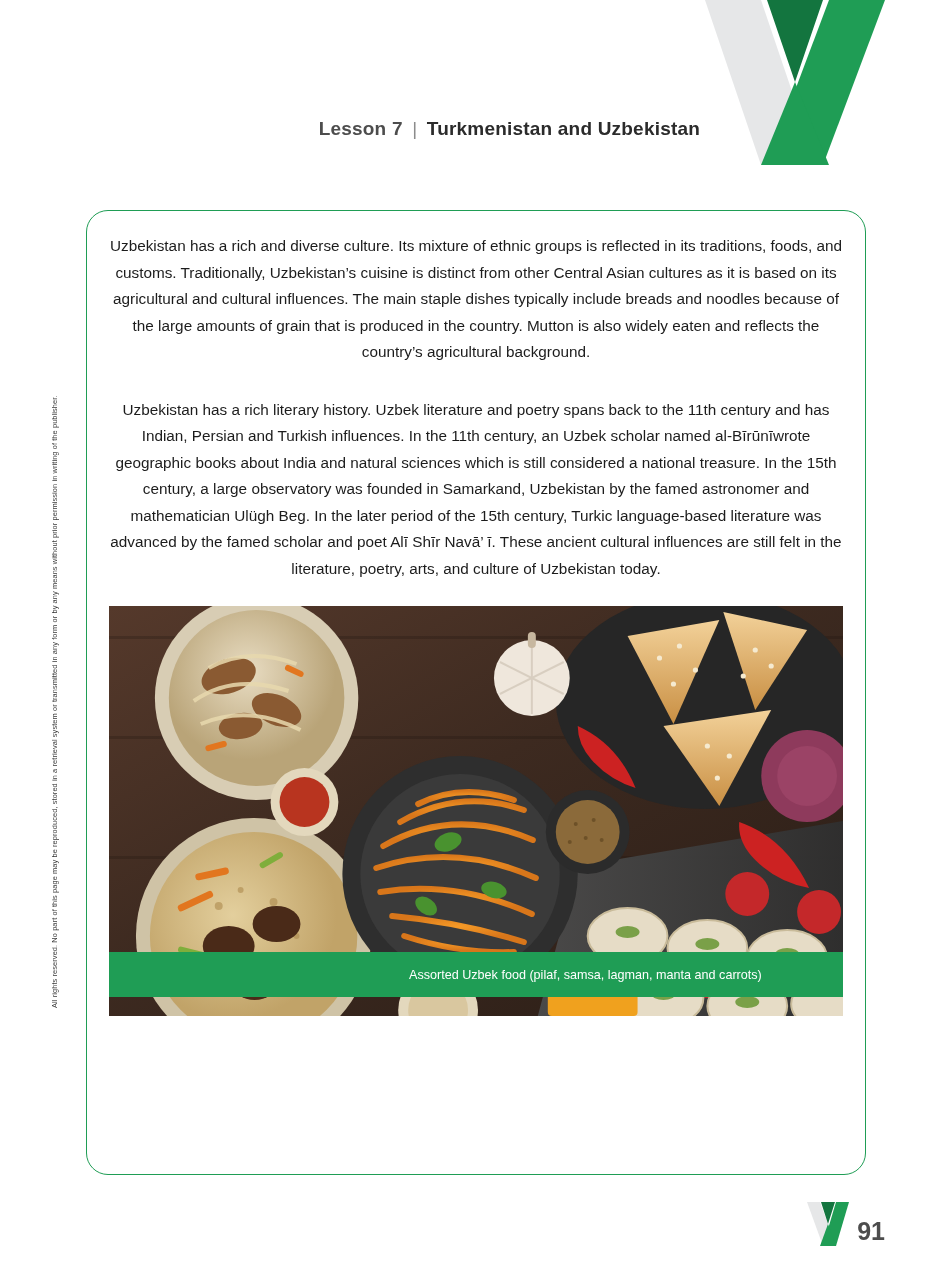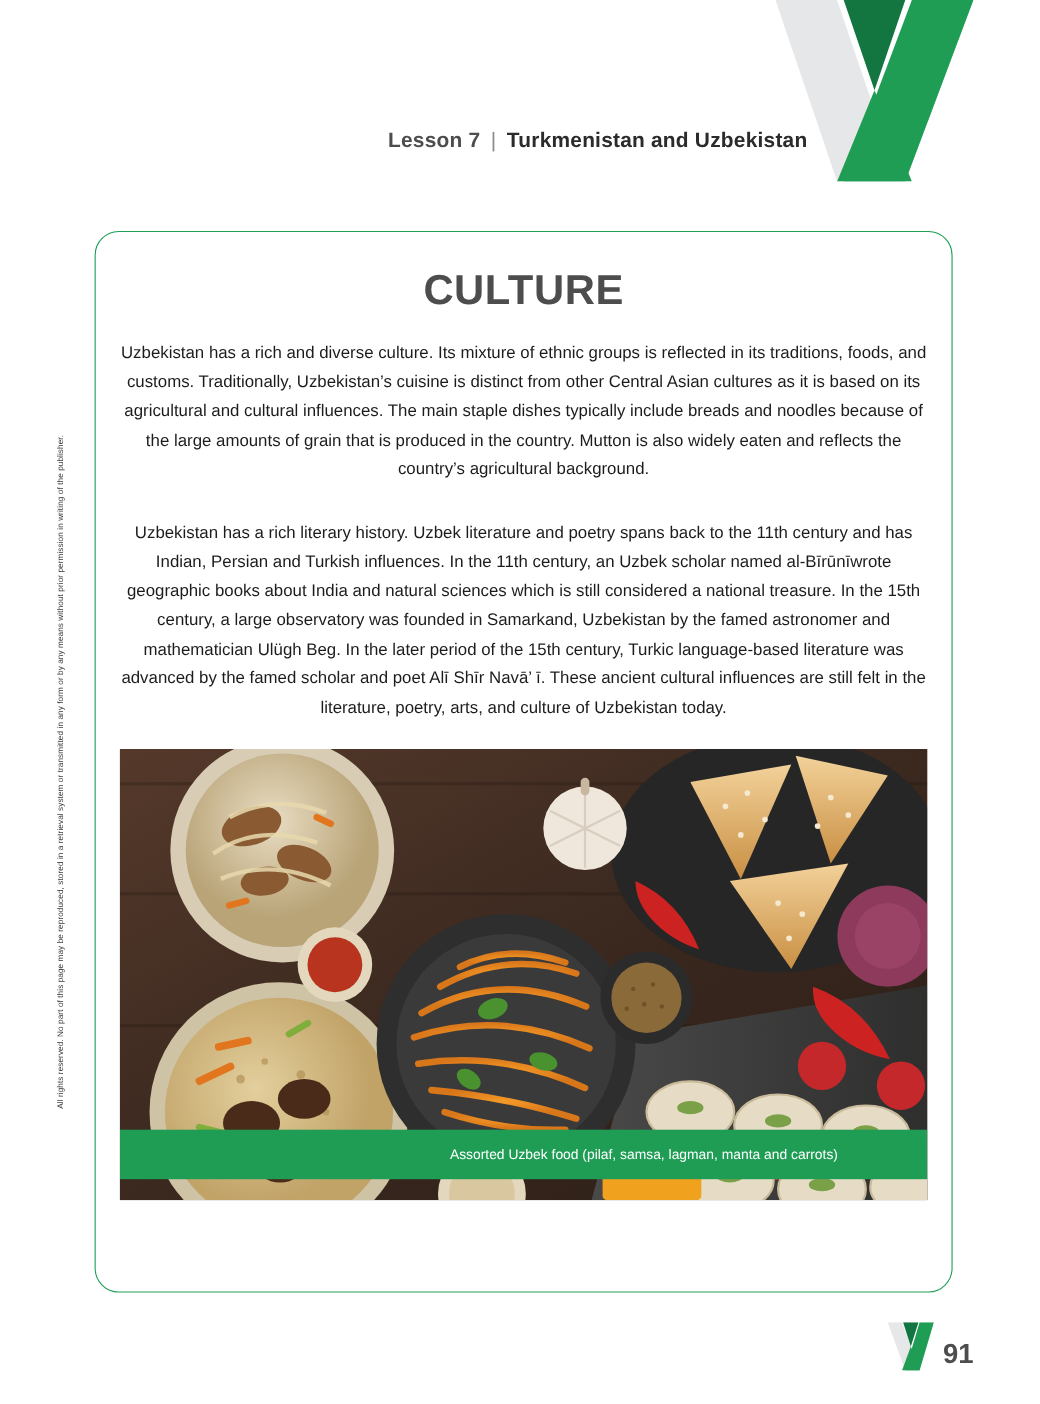--- a/index.html
+++ b/index.html
@@ -30,21 +30,20 @@
   .page-header {
     position: absolute;
     top: 118px;
     left: 0;
     width: 700px;
     text-align: right;
     font-size: 19px;
     font-weight: bold;
     color: #404040;
     letter-spacing: 0.2px;
-    padding-left: 34px;
   }
   .page-header .lesson-no { color: #4d4d4d; }
   .page-header .divider {
     color: #8c8c8c;
     font-weight: normal;
     padding: 0 4px;
   }
   .page-header .lesson-title { color: #2b2b2b; }
 
   
@@ -155,21 +154,20 @@
 <div class="page-header">
   <span class="lesson-no">Lesson 7</span>
   <span class="divider">|</span>
   <span class="lesson-title">Turkmenistan and Uzbekistan</span>
 </div>
 
 <div class="copyright-side">All rights reserved. No part of this page may be reproduced, stored in a retrieval system or transmitted in any form or by any means without prior permission in writing of the publisher.</div>
 
 <div class="content-card">
 
-  <h1 class="card-title">CULTURE</h1>
 
   <p class="body-copy">Uzbekistan has a rich and diverse culture. Its mixture of ethnic groups is reflected in its traditions, foods, and customs. Traditionally, Uzbekistan’s cuisine is distinct from other Central Asian cultures as it is based on its agricultural and cultural influences. The main staple dishes typically include breads and noodles because of the large amounts of grain that is produced in the country. Mutton is also widely eaten and reflects the country’s agricultural background.</p>
   <p class="body-copy">Uzbekistan has a rich literary history. Uzbek literature and poetry spans back to the 11th century and has Indian, Persian and Turkish influences. In the 11th century, an Uzbek scholar named al-Bīrūnīwrote geographic books about India and natural sciences which is still considered a national treasure. In the 15th century, a large observatory was founded in Samarkand, Uzbekistan by the famed astronomer and mathematician Ulügh Beg. In the later period of the 15th century, Turkic language-based literature was advanced by the famed scholar and poet Alī Shīr Navā’ ī. These ancient cultural influences are still felt in the literature, poetry, arts, and culture of Uzbekistan today.</p>
 
   <figure class="figure" style="margin-bottom:0;">
     <div class="photo">
       <svg width="100%" height="100%" viewBox="0 0 736 410" preserveAspectRatio="none" xmlns="http://www.w3.org/2000/svg">
         <defs>
           <linearGradient id="woodg" x1="0" y1="0" x2="1" y2="1">
             <stop offset="0%" stop-color="#55392b"></stop>

